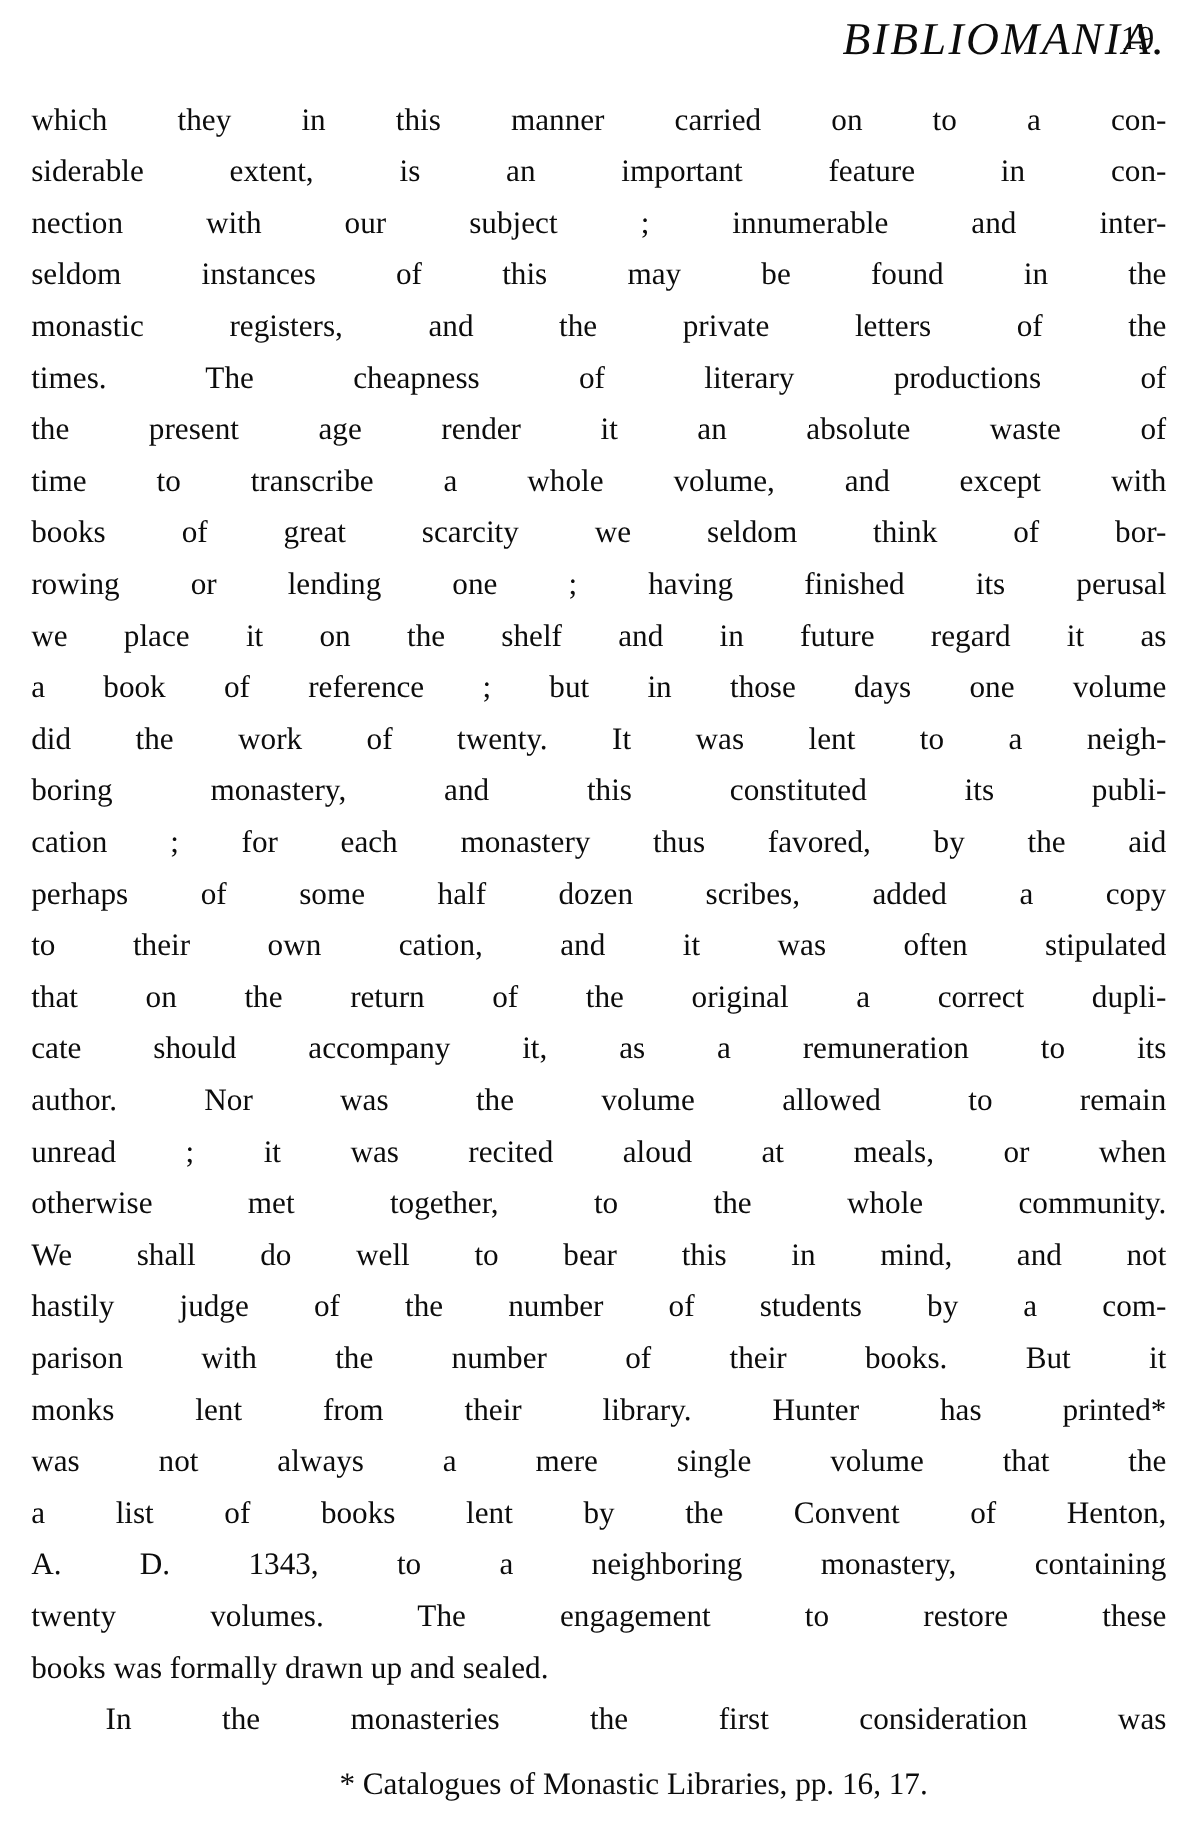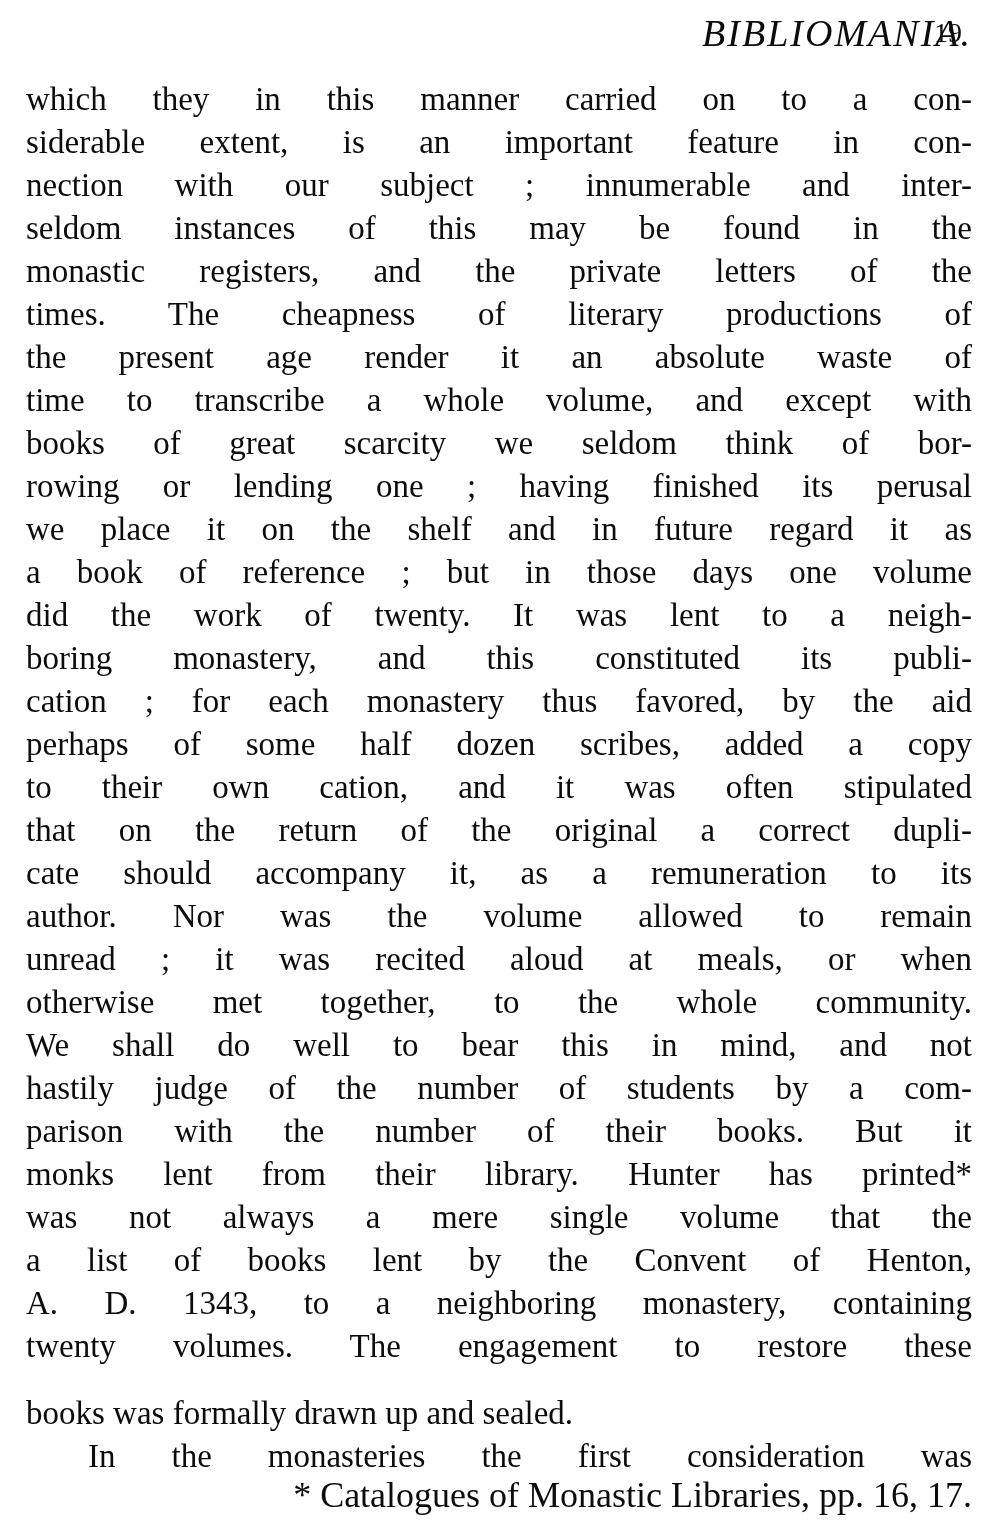--- a/index.html
+++ b/index.html
@@ -37,43 +37,43 @@
   }
   .page-number {
     position: absolute;
     right: 10px;
     top: 0;
     font-size: 28px;
     line-height: 46px;
     font-variant: small-caps;
   }
   .body-text {
-    font-size: 33px;
+    font-size: 26px;
     line-height: 43px;
   }
   .line {
     text-align: justify;
     text-align-last: justify;
     white-space: normal;
     height: 43px;
     overflow: hidden;
   }
   .line.flush-last {
     text-align: left;
     text-align-last: left;
-    margin-top: 24px;
   }
   .line.indented {
     text-indent: 62px;
   }
   .footnote {
-    font-size: 36px;
+    margin-top: 16px;
+    font-size: 26px;
     line-height: 34px;
     text-indent: 58px;
-    text-align: right;
+    text-align: center;
   }
 </style>
 </head>
 <body>
 
 <div class="page">
 
   <div class="running-head">
     <div class="running-title">BIBLIOMANIA.</div>
     <div class="page-number">19</div>

